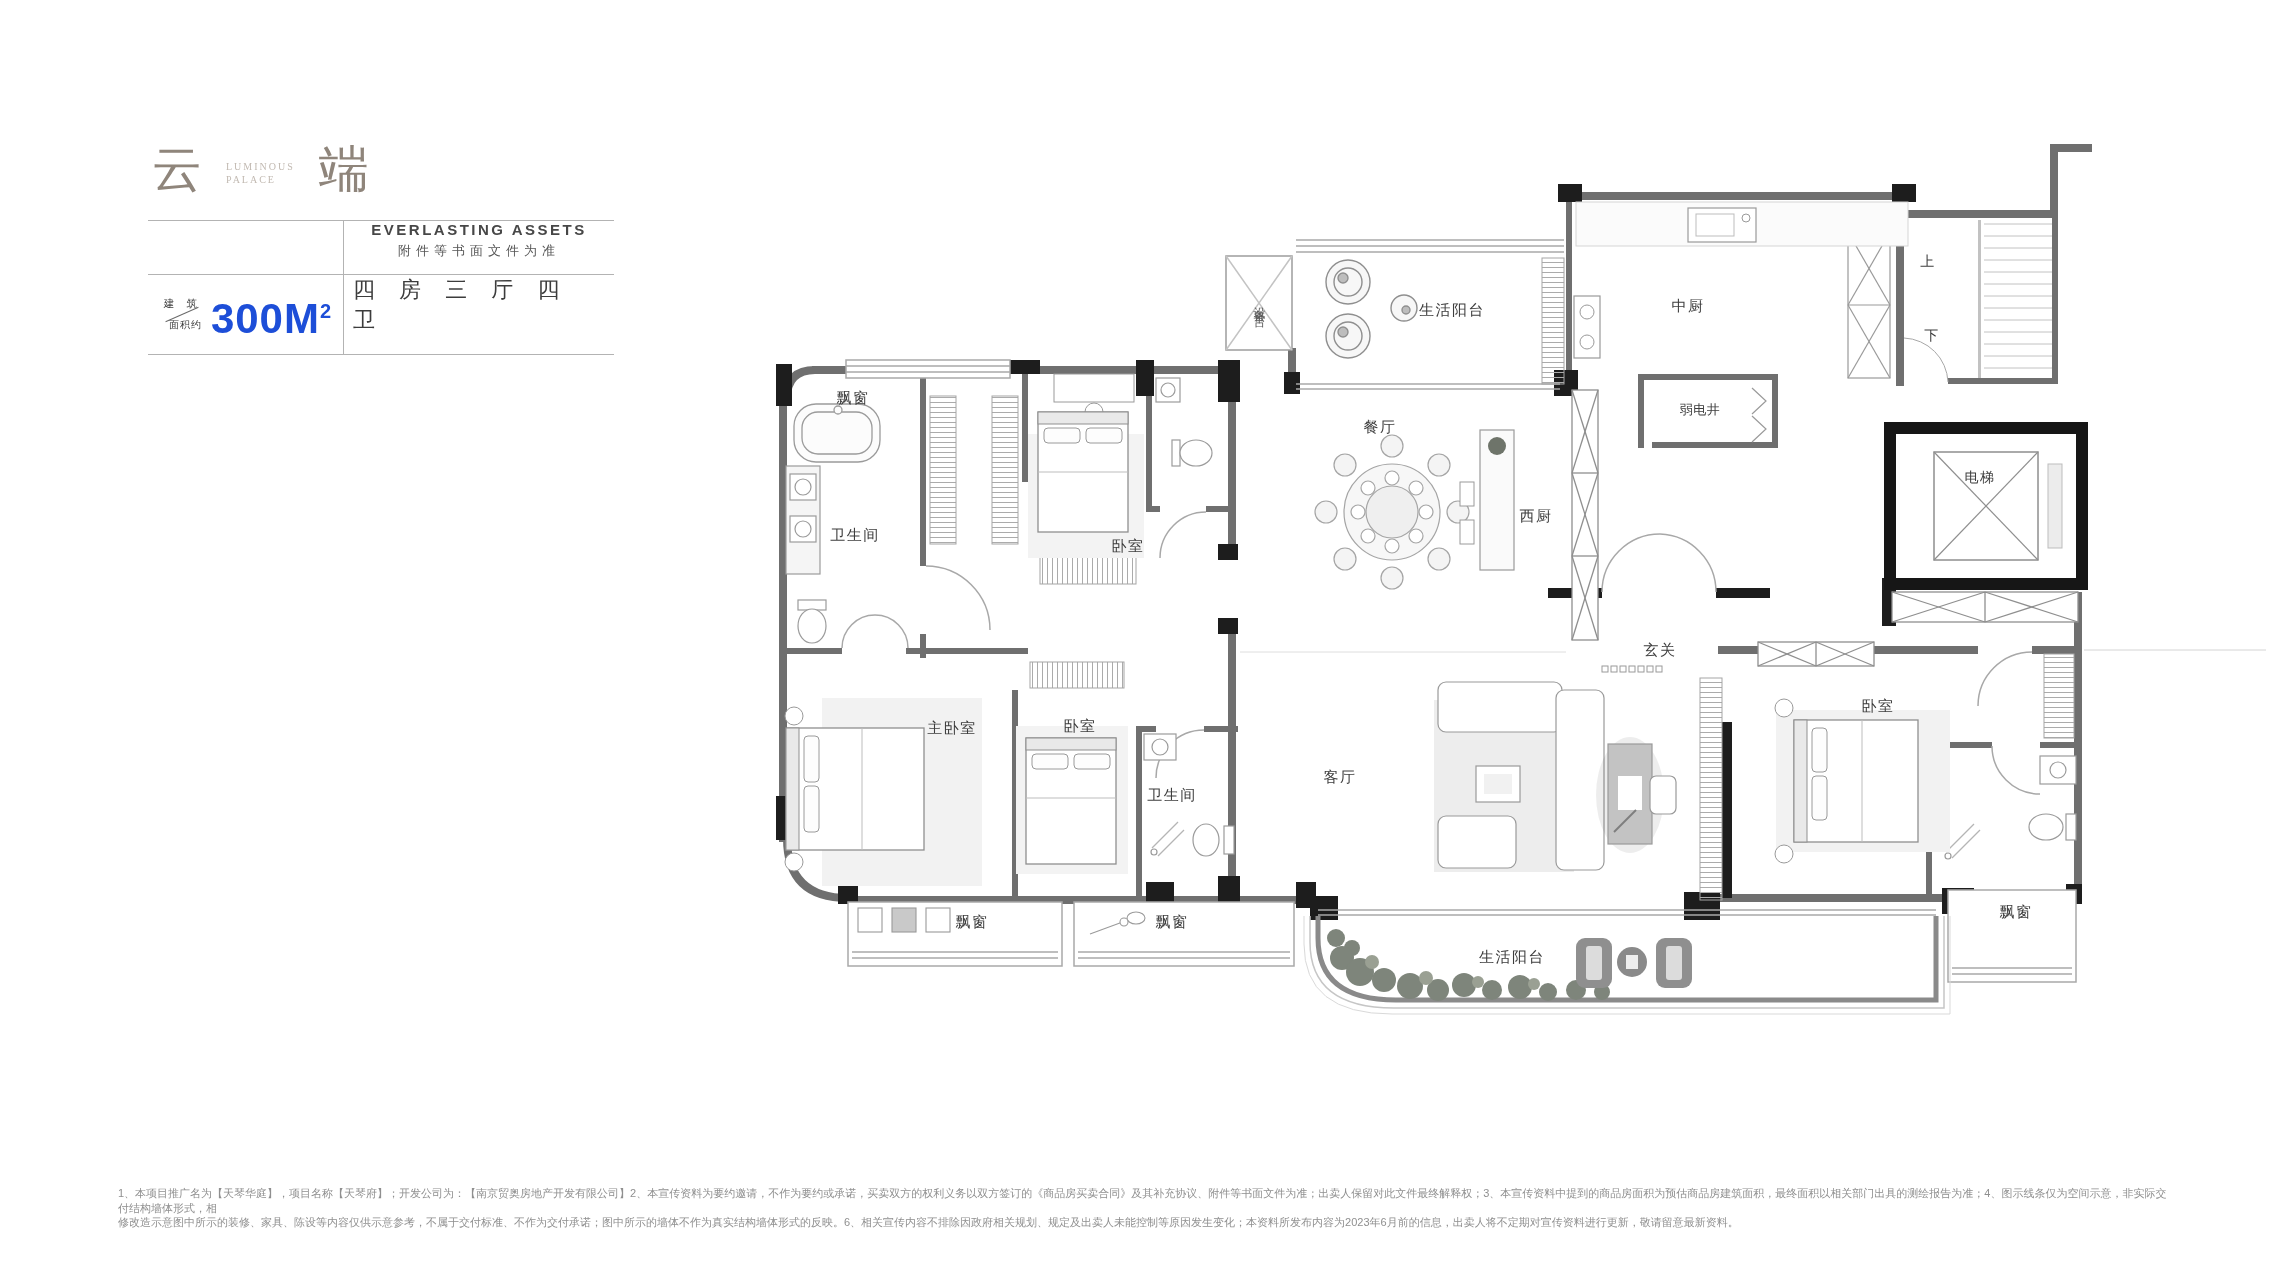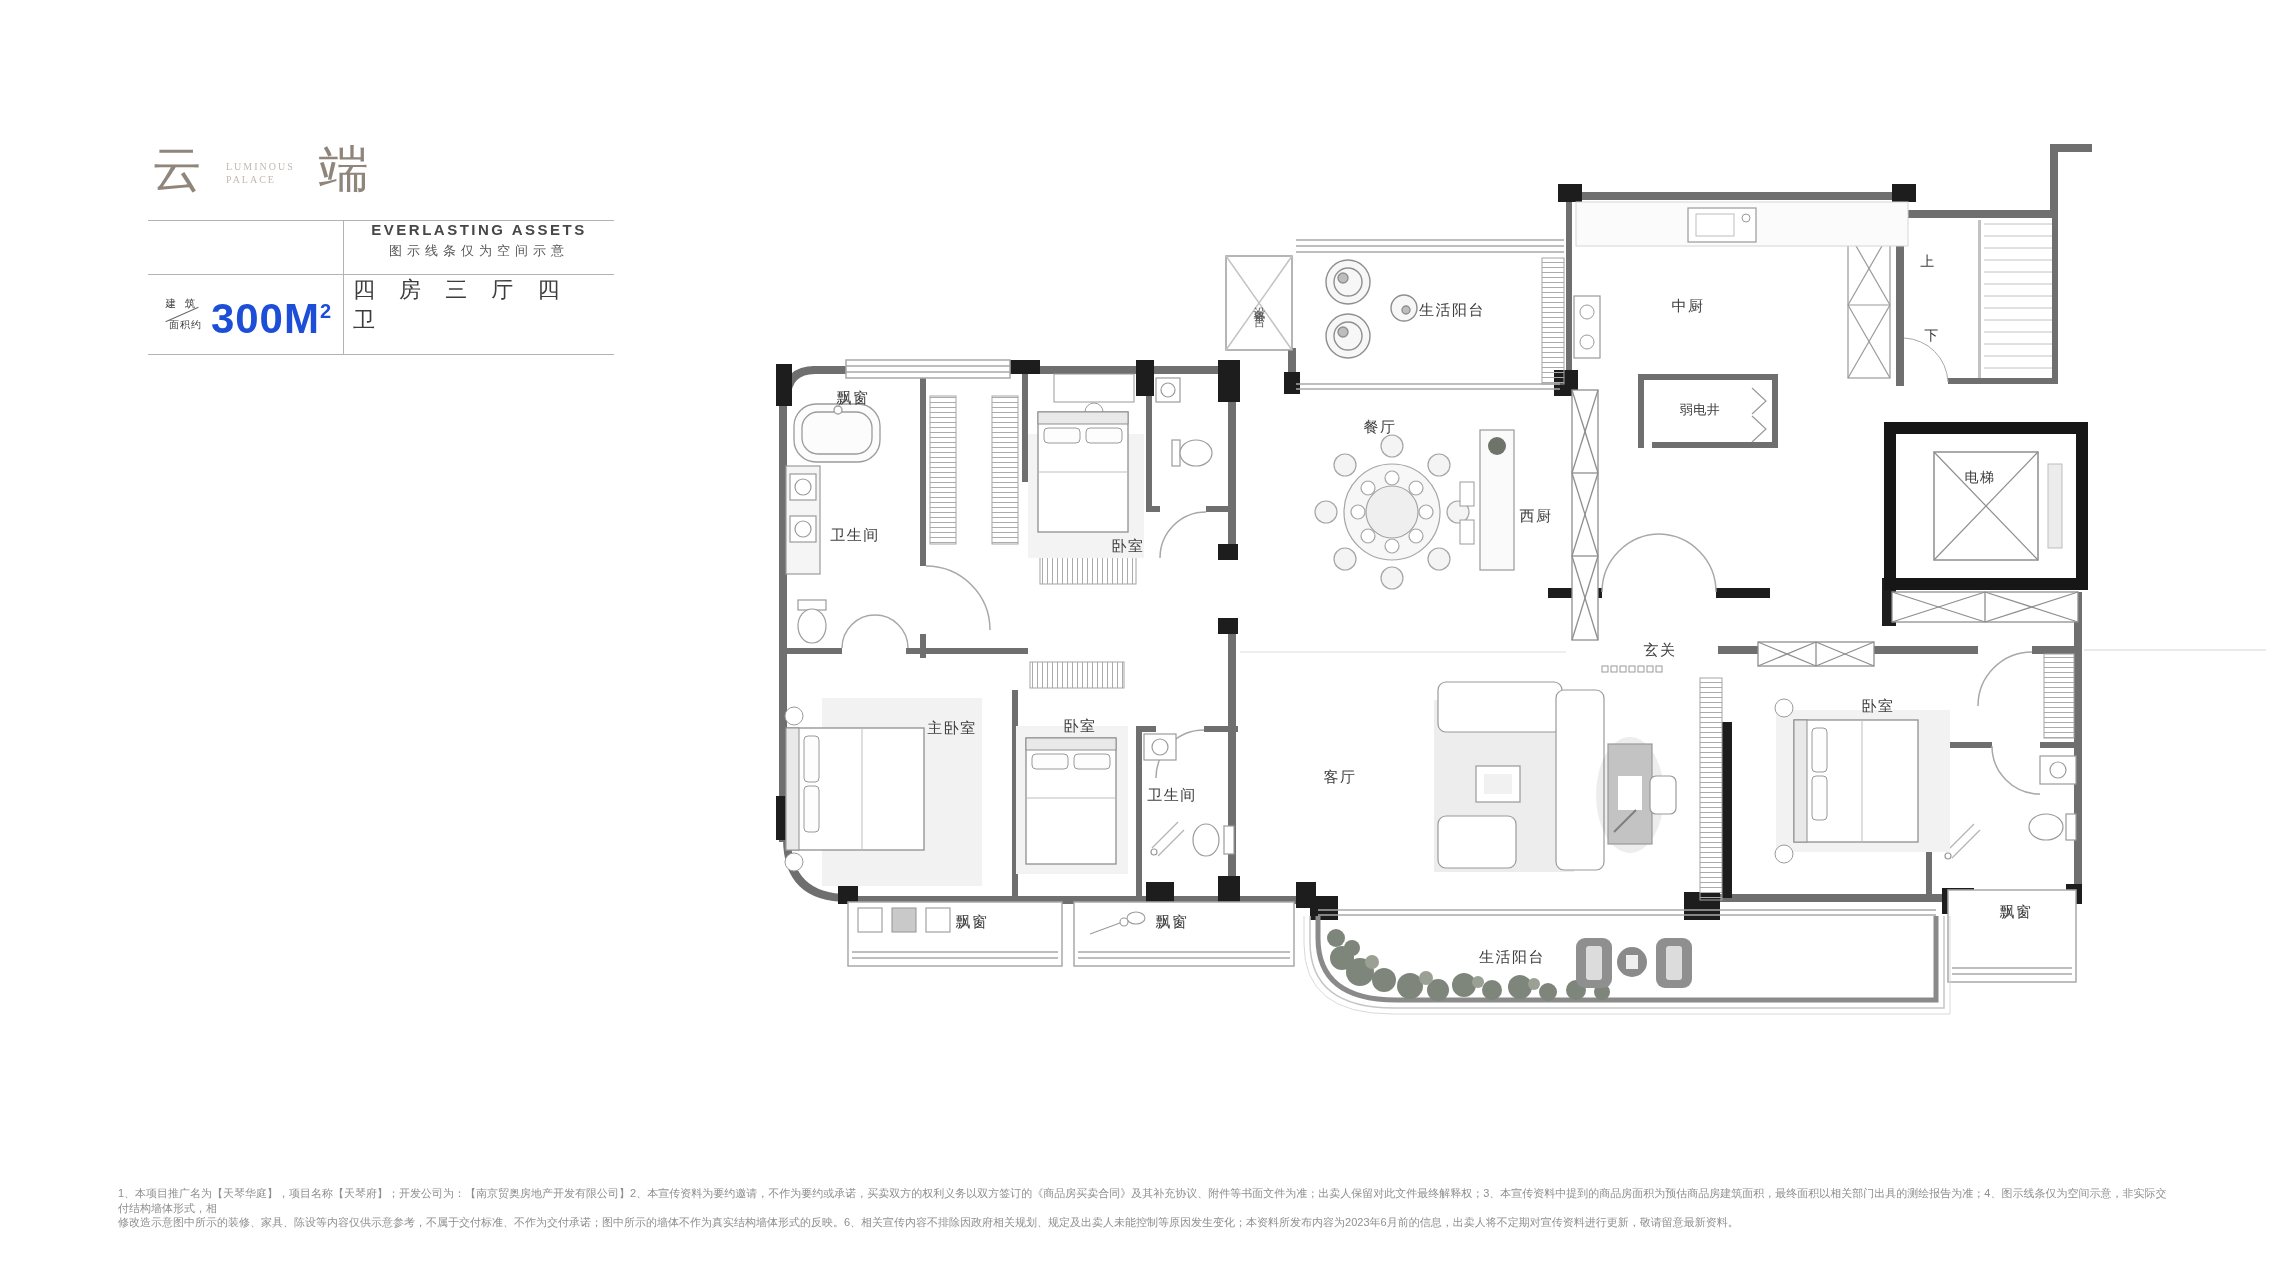--- a/index.html
+++ b/index.html
@@ -21,21 +21,21 @@
   .spec-table{position:absolute;left:148px;top:220px;width:466px;height:133px;
     border-top:1px solid var(--line);border-bottom:1px solid var(--line);}
   .spec-row1{display:flex;height:53px;border-bottom:1px solid var(--line);}
   .spec-row2{display:flex;height:79px;}
   .cell-l{width:195px;border-right:1px solid var(--line);display:flex;align-items:center;justify-content:center;}
   .cell-r{flex:1;display:flex;flex-direction:column;align-items:center;}
   .tag-en{font-size:15px;letter-spacing:2.5px;color:#474747;font-weight:bold;}
   .tag-cn{font-size:13px;letter-spacing:5px;color:#575757;margin-top:4px;}
   .area-wrap{display:flex;align-items:center;}
   .area-prefix{width:46px;display:flex;flex-direction:column;align-items:center;margin-right:6px;}
-  .area-prefix .t{font-size:10.5px;color:#3c3c3c;letter-spacing:3px;}
+  .area-prefix .t{font-size:10.5px;color:#3c3c3c;letter-spacing:3px;font-family:Liberation Mono, monospace;}
   .area-prefix .slash{width:36px;height:1px;background:#6a6a6a;transform:rotate(-24deg);margin:3px 0;}
   .area-prefix .b{font-size:10px;color:#3c3c3c;letter-spacing:1px;margin-left:7px;}
   .area-value{font-size:42px;font-weight:bold;color:#1d4ed8;letter-spacing:1px;line-height:42px;}
   .area-value sup{font-size:20px;}
   .layout-text{font-size:22px;letter-spacing:9px;color:#3c3c3c;padding-left:9px;}
   
   .rlabel{position:absolute;transform:translate(-50%,-50%);font-size:15px;color:var(--label);
     letter-spacing:1.5px;white-space:nowrap;}
   .rlabel.small{font-size:13px;letter-spacing:0.5px;}
   .rlabel.tiny{font-size:14px;}
@@ -57,21 +57,21 @@
       <div>PALACE</div>
     </div>
     <div class="brand-char">端</div>
   </div>
 
   <div class="spec-table">
     <div class="spec-row1">
       <div class="cell-l"></div>
       <div class="cell-r">
         <div class="tag-en">EVERLASTING ASSETS</div>
-        <div class="tag-cn">图示线条仅为空间示意</div>
+        <div class="tag-cn">附件等书面文件为准</div>
       </div>
     </div>
     <div class="spec-row2">
       <div class="cell-l">
         <div class="area-wrap">
           <div class="area-prefix">
             <div class="t">建 筑</div>
             <div class="slash"></div>
             <div class="b">面积约</div>
           </div>

